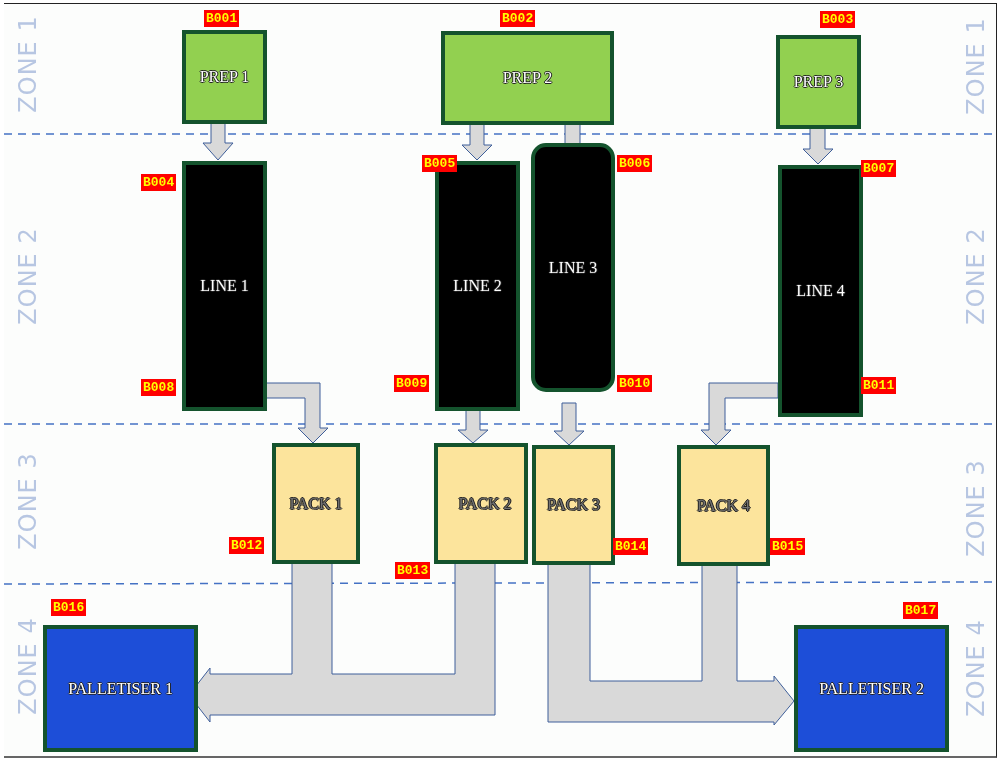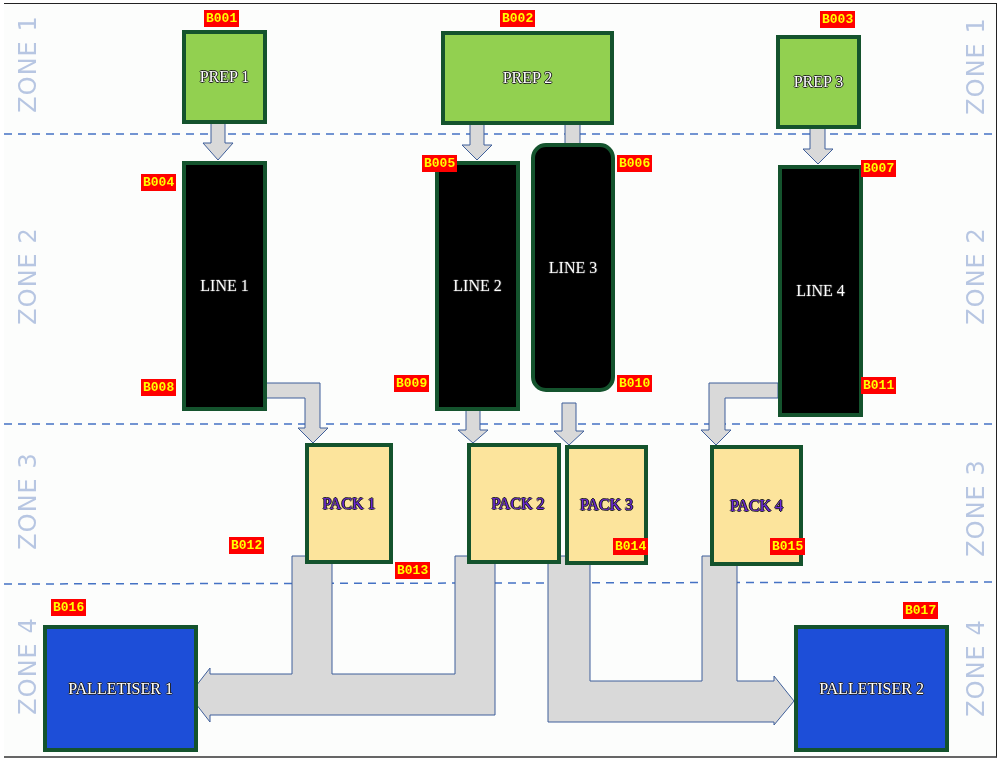--- a/index.html
+++ b/index.html
@@ -3,21 +3,21 @@
 <meta charset="utf-8">
 <style>
   html, body { margin: 0; padding: 0; background: #ffffff; }
   body { width: 1000px; height: 760px; position: relative; overflow: hidden; font-family: "Liberation Sans", sans-serif; }
   #canvas { position: absolute; left: 0; top: 0; width: 1000px; height: 760px; }
   .frame { position: absolute; left: 4px; top: 3px; width: 992px; height: 752px; border-top: 1px solid #222; border-right: 1px solid #222; border-bottom: 2px solid #666; background: #fcfdfc; }
   .zone-label { position: absolute; color: #b7c6e2; font-size: 24px; letter-spacing: 1px; transform: rotate(-90deg); transform-origin: center; white-space: nowrap; width: 140px; text-align: center; font-family: "DejaVu Sans", sans-serif; }
   .box { position: absolute; border: 4px solid #14532d; display: flex; align-items: center; justify-content: center; color: #fff; font-size: 16px; text-shadow: -1px 0 #222, 1px 0 #222, 0 -1px #222, 0 1px #222; font-family: Liberation Serif, serif; }
   .prep { background: #92d050; }
   .line { background: #000000; }
-  .pack { background: #fce49c; color: #6d28d9; margin-left: 33px; }
+  .pack { background: #fce49c; color: #737373; }
   .pal { background: #1d4ed8; }
   .tag { position: absolute; background: #ff0000; color: #ffff00; font-size: 13px; font-weight: bold; padding: 0 2px; line-height: 17px; font-family: Liberation Mono, monospace; }
 </style>
 </head>
 <body>
 
 <div class="frame"></div>
 
 <svg id="canvas" width="1000" height="760">
 

